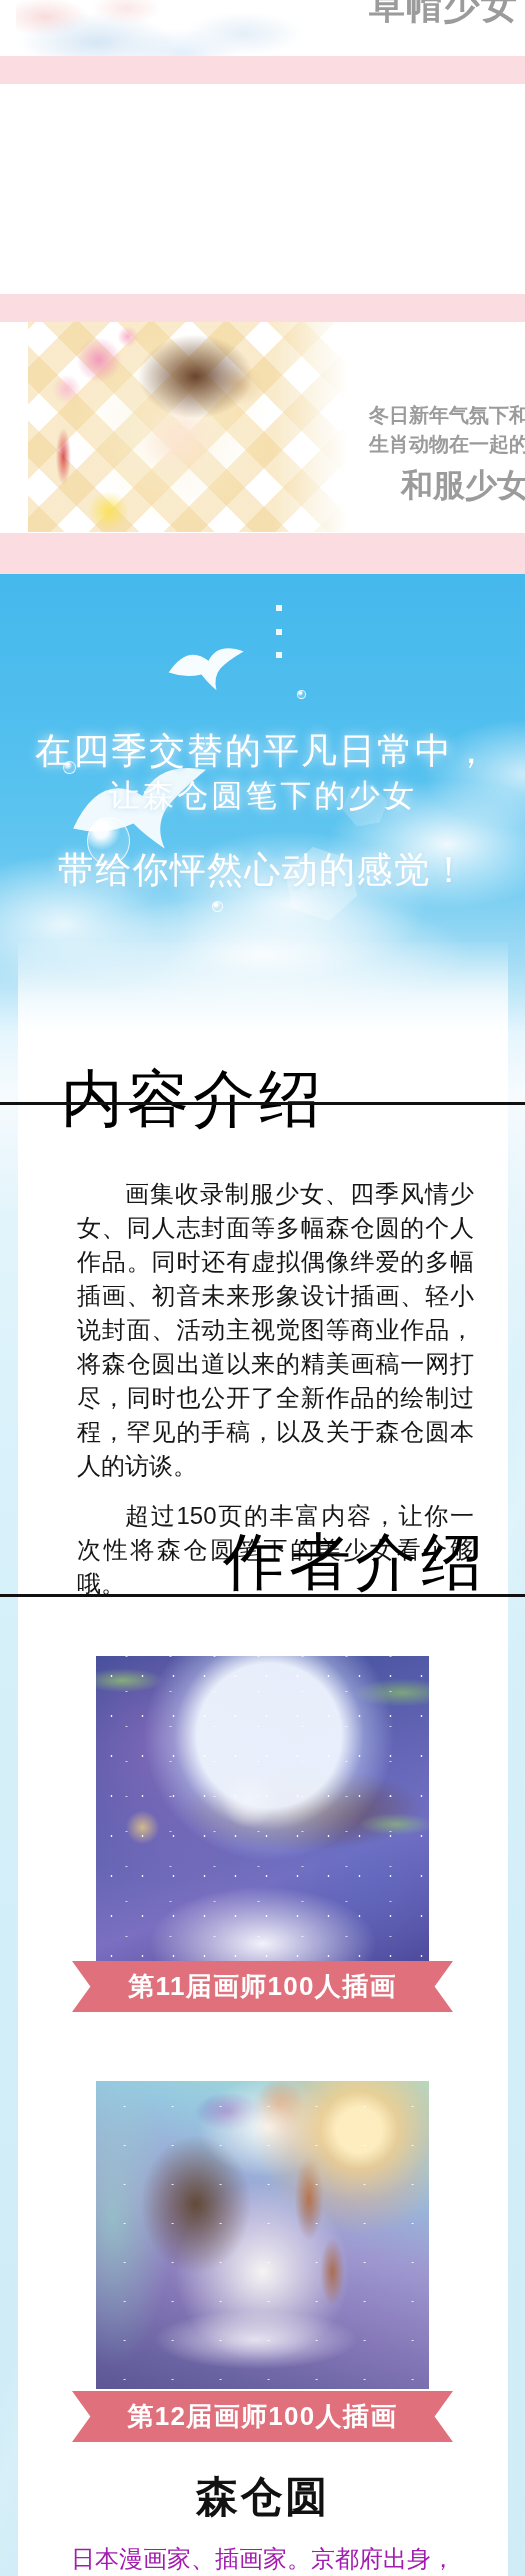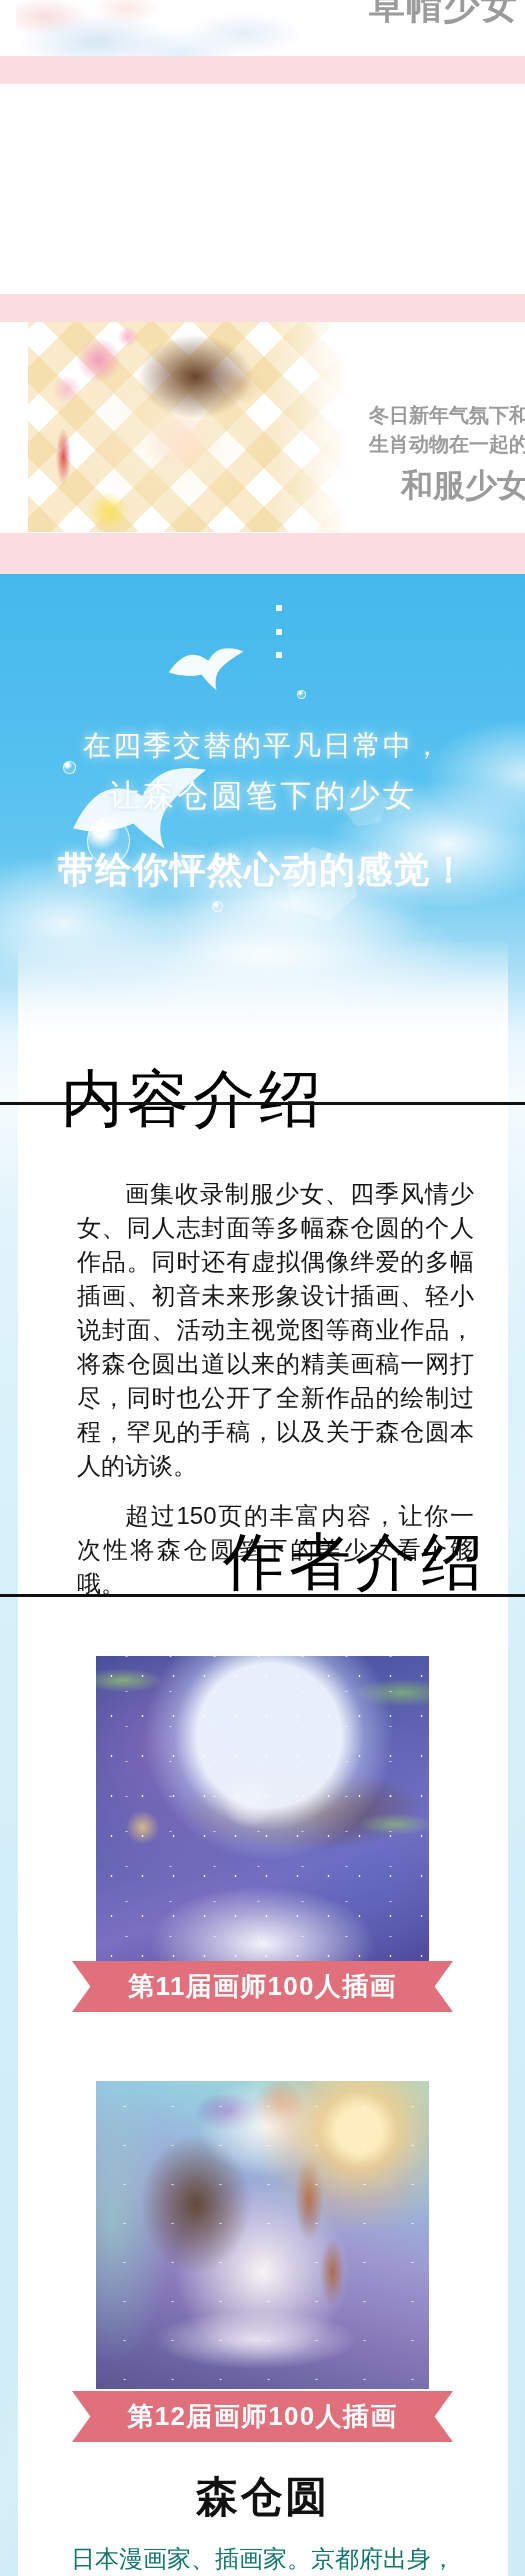--- a/index.html
+++ b/index.html
@@ -71,23 +71,23 @@
       radial-gradient(ellipse 197px 105px at 55% 16.5%, rgba(255,255,255,.85), transparent 70%),
       radial-gradient(ellipse 171px 99px at 12% 17.5%, rgba(255,255,255,.8), transparent 70%),
       radial-gradient(ellipse 145px 79px at 100% 10%, rgba(255,255,255,.7), transparent 70%),
       radial-gradient(ellipse 276px 79px at 50% 19%, rgba(255,255,255,.9), transparent 75%),
       linear-gradient(180deg,#45b8ec 0%, #53c0ef 9%, #62c6f0 14%, #a5ddf5 19.5%,
         #e6f6fd 23%, #f6fbfe 26%, #e2f4fb 32%, #d8f1fa 45%, #d2eef8 70%, #cfecf7 100%);}
 
   .sky-serif{left:0;width:526px;text-align:center;color:#fff;
     font-family:"Liberation Serif","DejaVu Serif",serif;white-space:nowrap;
     text-shadow:0 0 10.5px rgba(255,255,255,.95), 0 1.3px 5.3px rgba(110,185,230,.55);}
-  #sky-line1{top:727px;font-size:28px;letter-spacing:2px;}
+  #sky-line1{top:727px;font-size:36px;letter-spacing:2px;}
   #sky-line2{top:775px;font-size:31px;letter-spacing:3.3px;}
-  #sky-line3{top:846px;font-size:36px;font-weight:700;letter-spacing:1.3px;}
+  #sky-line3{top:846px;font-size:36px;font-weight:400;letter-spacing:1.3px;}
 
   .sky-square{width:6px;height:6px;background:rgba(255,255,255,.9);}
   .hexagon{clip-path:polygon(25% 0,75% 0,100% 50%,75% 100%,25% 100%,0 50%);}
   #hex1{left:283px;top:851px;width:76px;height:66px;background:rgba(255,255,255,.28);transform:rotate(18deg);}
   #hex2{left:342px;top:786px;width:46px;height:39px;background:rgba(255,255,255,.18);transform:rotate(-10deg);}
   .bubble{border-radius:50%;border:1.3px solid rgba(255,255,255,.8);
     background:radial-gradient(circle at 32% 28%, rgba(255,255,255,.95) 0 16%, rgba(255,255,255,.12) 45%, rgba(200,230,246,.25) 75%, rgba(255,255,255,.7) 100%);}
   #bubble1{left:87px;top:817px;width:41px;height:46px;}
   #bubble2{left:63px;top:761px;width:10.5px;height:10.5px;}
   #bubble3{left:212px;top:901px;width:9.2px;height:9.2px;}
@@ -142,21 +142,21 @@
   
   .ribbon{left:72px;width:381px;height:51px;background:#e0717c;
     clip-path:polygon(0 0,100% 0,calc(100% - 18.4px) 50%,100% 100%,0 100%,18.4px 50%);
     display:flex;align-items:center;justify-content:center;}
   #ribbon1{top:1961px;}
   #ribbon2{top:2391px;}
   .ribbon-label{color:#fff;font-size:26px;font-weight:700;letter-spacing:1.3px;white-space:nowrap;}
 
   
   #author-name{left:0;top:2469px;width:526px;text-align:center;font-size:42px;font-weight:700;color:#111;letter-spacing:2.6px;}
-  #author-bio{left:0;top:2543px;width:526px;text-align:center;font-size:24px;color:#0f766e;white-space:nowrap;}
+  #author-bio{left:0;top:2543px;width:526px;text-align:center;font-size:24px;color:#a21caf;white-space:nowrap;}
 </style>
 </head>
 <body>
 
 <div id="page">
 
   <div id="top-banner" class="abs">
     <div id="top-art" class="abs"></div>
     <div id="top-title" class="abs">草帽少女</div>
   </div>

